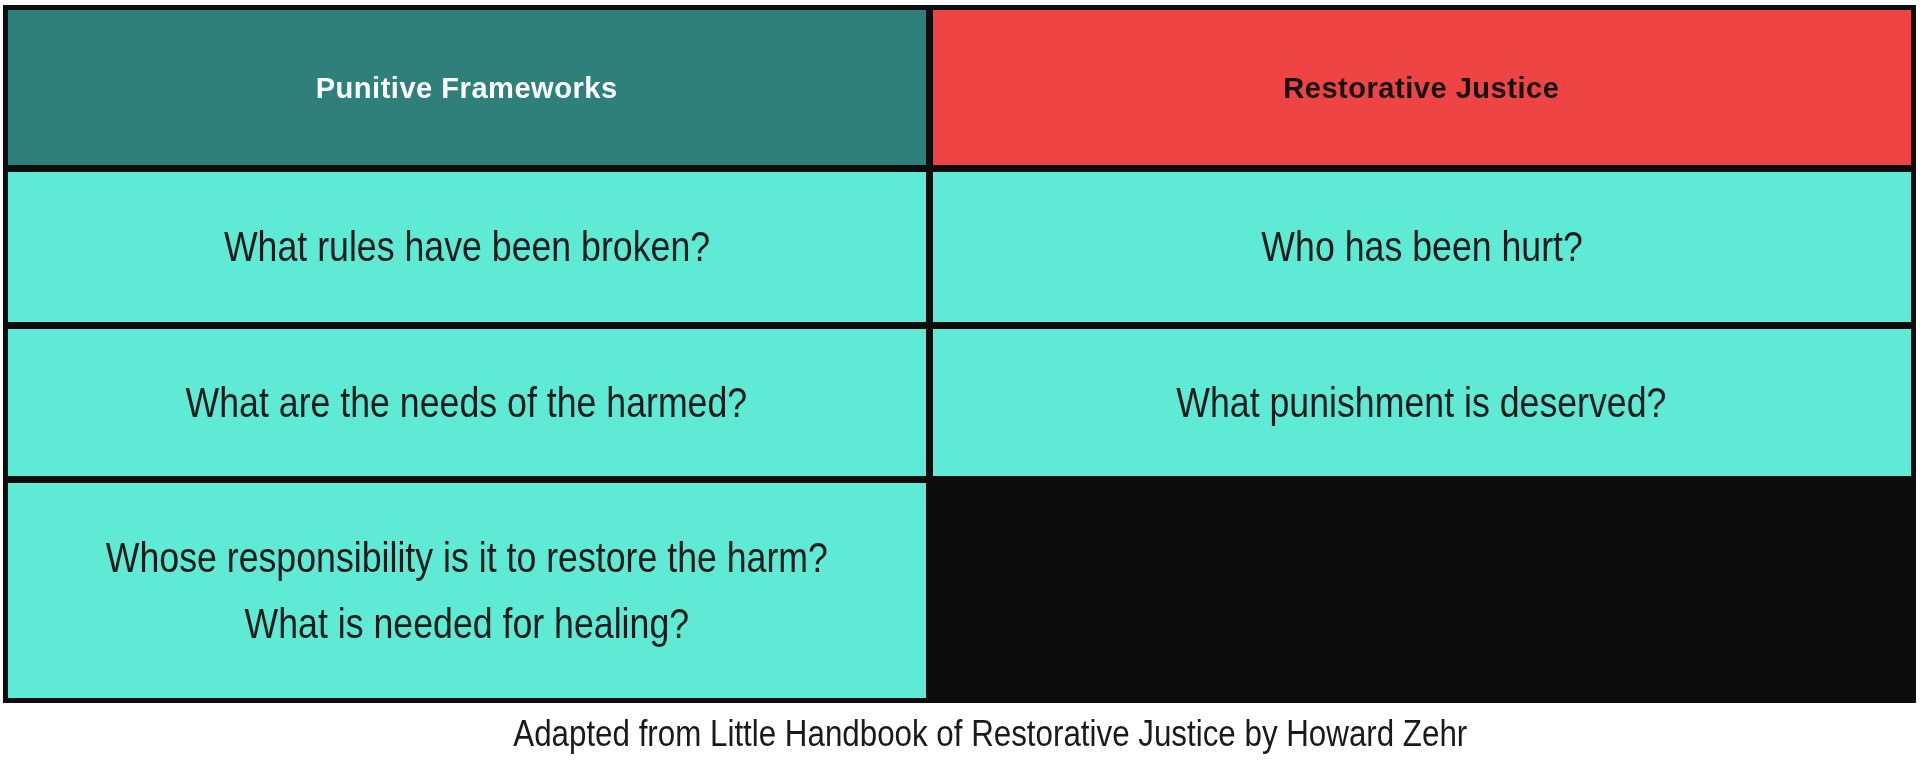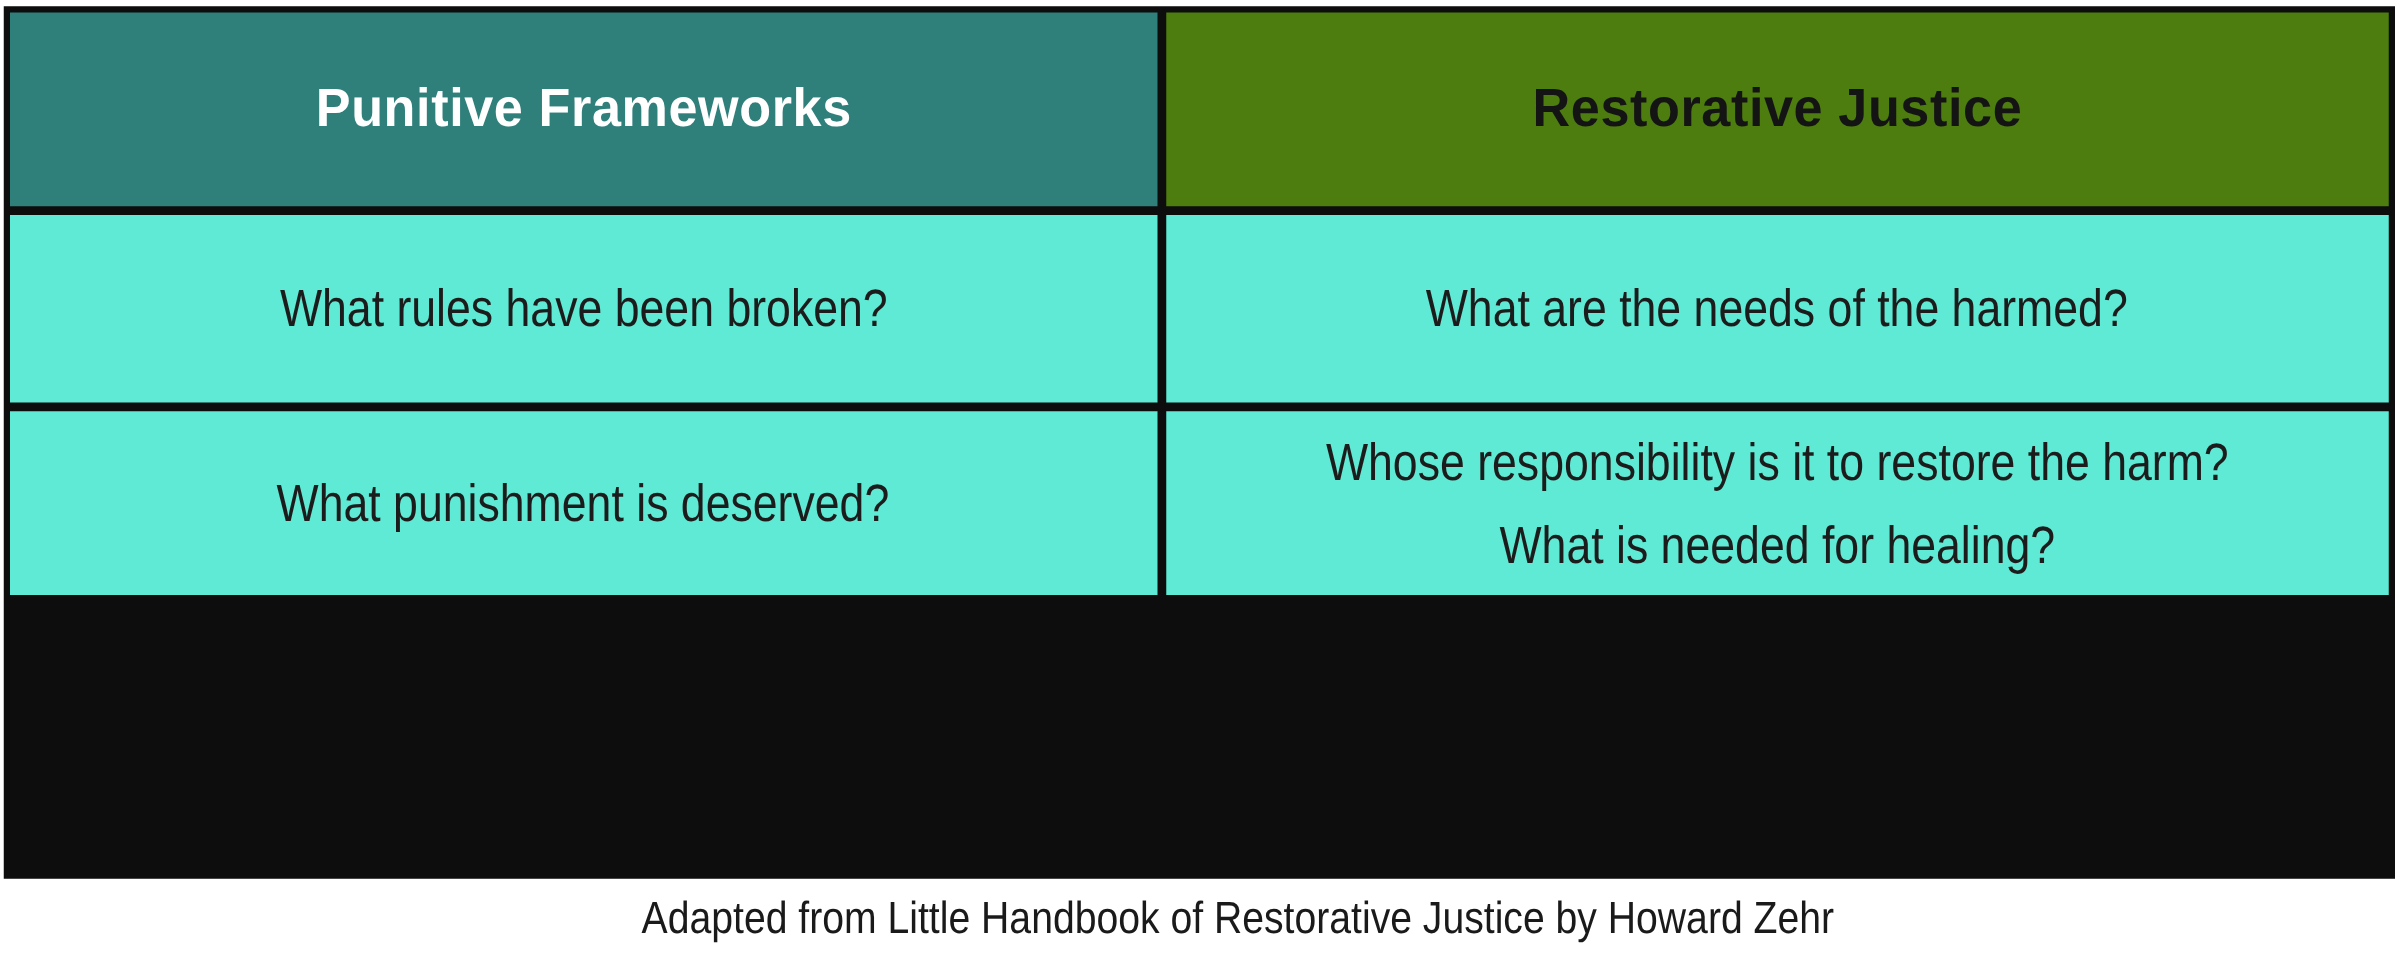--- a/index.html
+++ b/index.html
@@ -31,21 +31,21 @@
   }
   .cell {
     display: flex;
     align-items: center;
     justify-content: center;
     text-align: center;
     background: #5eead4;
   }
   .cell.header {
     font-weight: bold;
-    font-size: 43px;
+    font-size: 30px;
     letter-spacing: 0.5px;
     justify-content: center;
   }
   .htext {
     display: inline-block;
     transform: scaleX(0.97);
     transform-origin: center;
   }
   .ctext {
     display: inline-block;
@@ -80,26 +80,29 @@
 </head>
 <body>
 
 <div class="page">
 
   <div class="table">
 
     <div class="cell header" style="background-color: rgb(47, 127, 123); color: rgb(255, 255, 255);">
       <span class="htext">Punitive Frameworks</span>
     </div>
-    <div class="cell header" style="background-color: #4d7c0f; color: rgb(20, 20, 20);">
+    <div class="cell header" style="background-color: #ef4444; color: rgb(20, 20, 20);">
       <span class="htext">Restorative Justice</span>
     </div>
 
     <div class="cell">
       <span class="ctext">What rules have been broken?</span>
+    </div>
+    <div class="cell">
+      <span class="ctext">Who has been hurt?</span>
     </div>
 
     <div class="cell">
       <span class="ctext">What are the needs of the harmed?</span>
     </div>
 
     <div class="cell">
       <span class="ctext">What punishment is deserved?</span>
     </div>
     <div class="cell">

